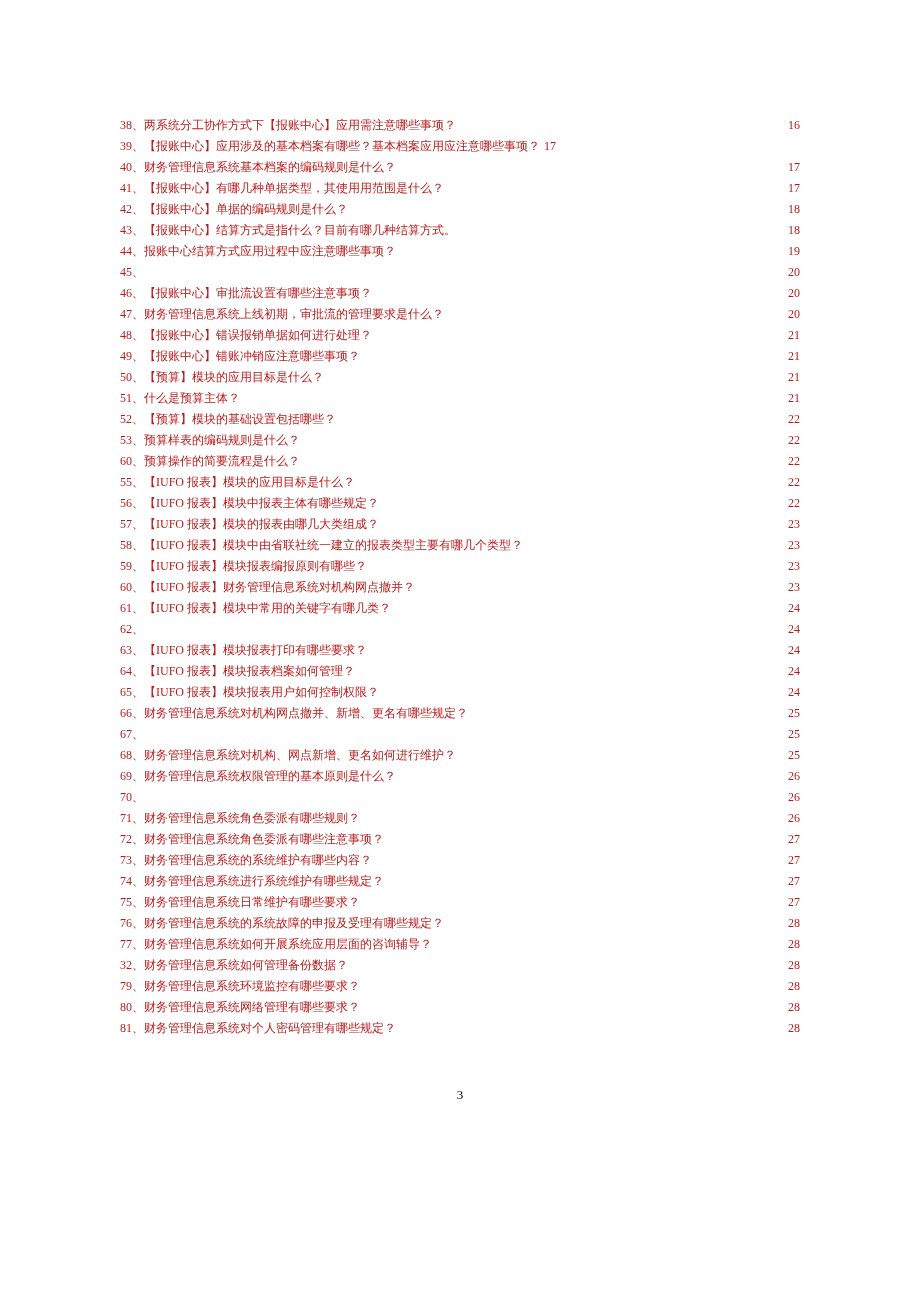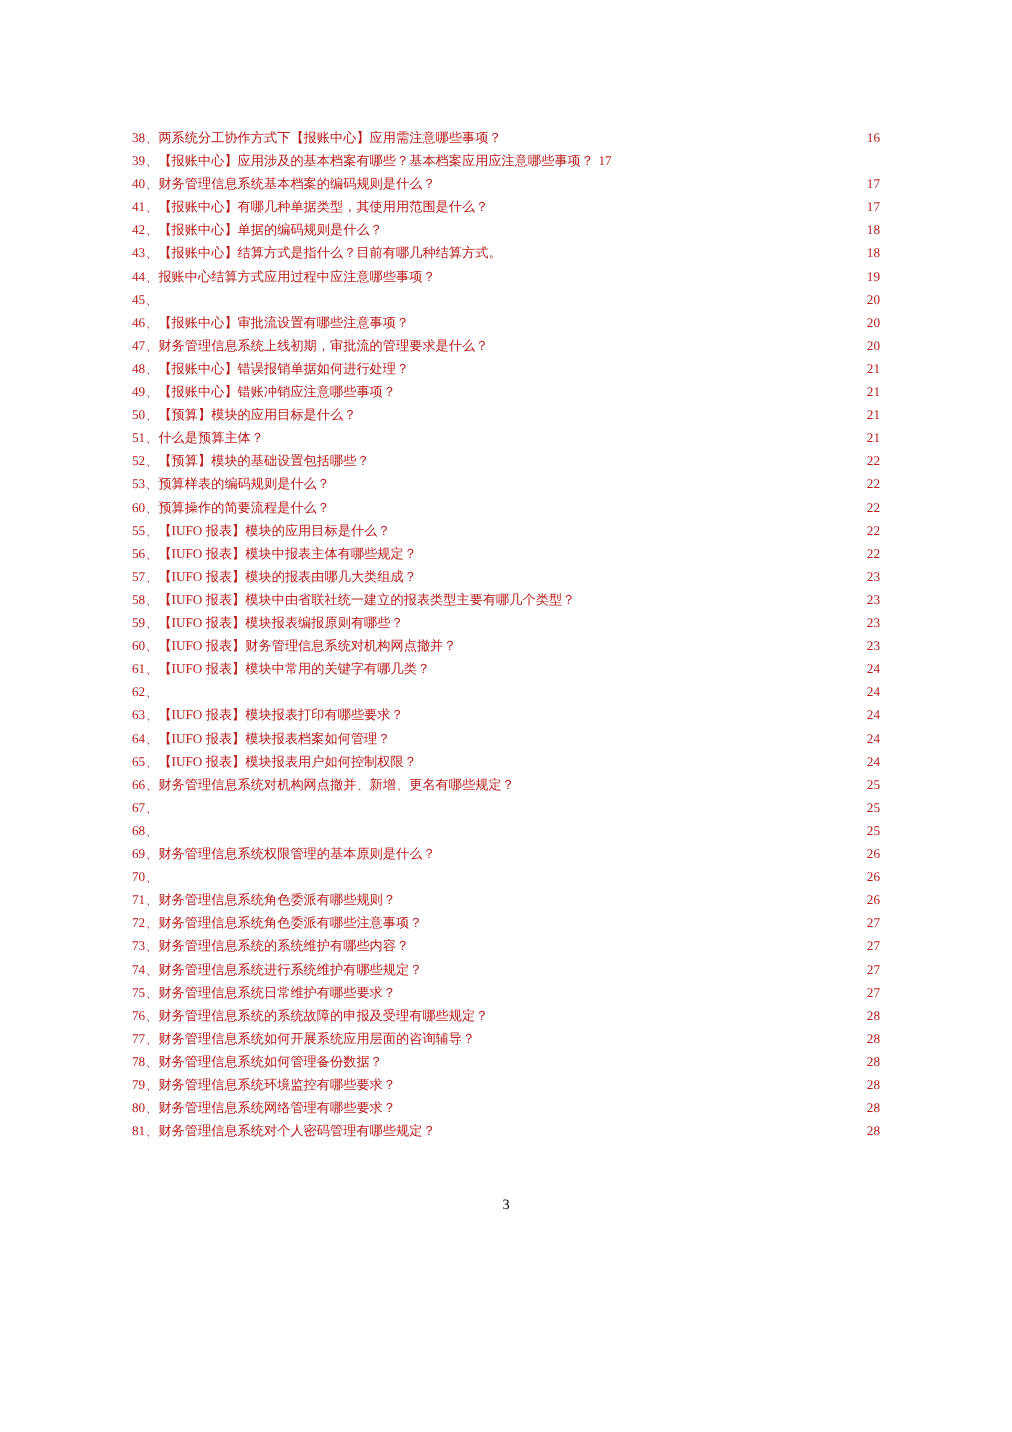--- a/index.html
+++ b/index.html
@@ -232,20 +232,21 @@
         <span class="toc-dots"></span>
         <span class="toc-page">25</span>
       </li>
       <li class="toc-entry">
         <span class="toc-num">67、</span>
         <span class="toc-dots"></span>
         <span class="toc-page">25</span>
       </li>
       <li class="toc-entry">
         <span class="toc-num">68、</span>
+        <span class="toc-title">财务管理信息系统对机构、网点新增、更名如何进行维护？</span>
         <span class="toc-dots"></span>
         <span class="toc-page">25</span>
       </li>
       <li class="toc-entry">
         <span class="toc-num">69、</span>
         <span class="toc-title">财务管理信息系统权限管理的基本原则是什么？</span>
         <span class="toc-dots"></span>
         <span class="toc-page">26</span>
       </li>
       <li class="toc-entry">
@@ -289,21 +290,21 @@
         <span class="toc-dots"></span>
         <span class="toc-page">28</span>
       </li>
       <li class="toc-entry">
         <span class="toc-num">77、</span>
         <span class="toc-title">财务管理信息系统如何开展系统应用层面的咨询辅导？</span>
         <span class="toc-dots"></span>
         <span class="toc-page">28</span>
       </li>
       <li class="toc-entry">
-        <span class="toc-num">78、</span>
+        <span class="toc-num">32、</span>
         <span class="toc-title">财务管理信息系统如何管理备份数据？</span>
         <span class="toc-dots"></span>
         <span class="toc-page">28</span>
       </li>
       <li class="toc-entry">
         <span class="toc-num">79、</span>
         <span class="toc-title">财务管理信息系统环境监控有哪些要求？</span>
         <span class="toc-dots"></span>
         <span class="toc-page">28</span>
       </li>

